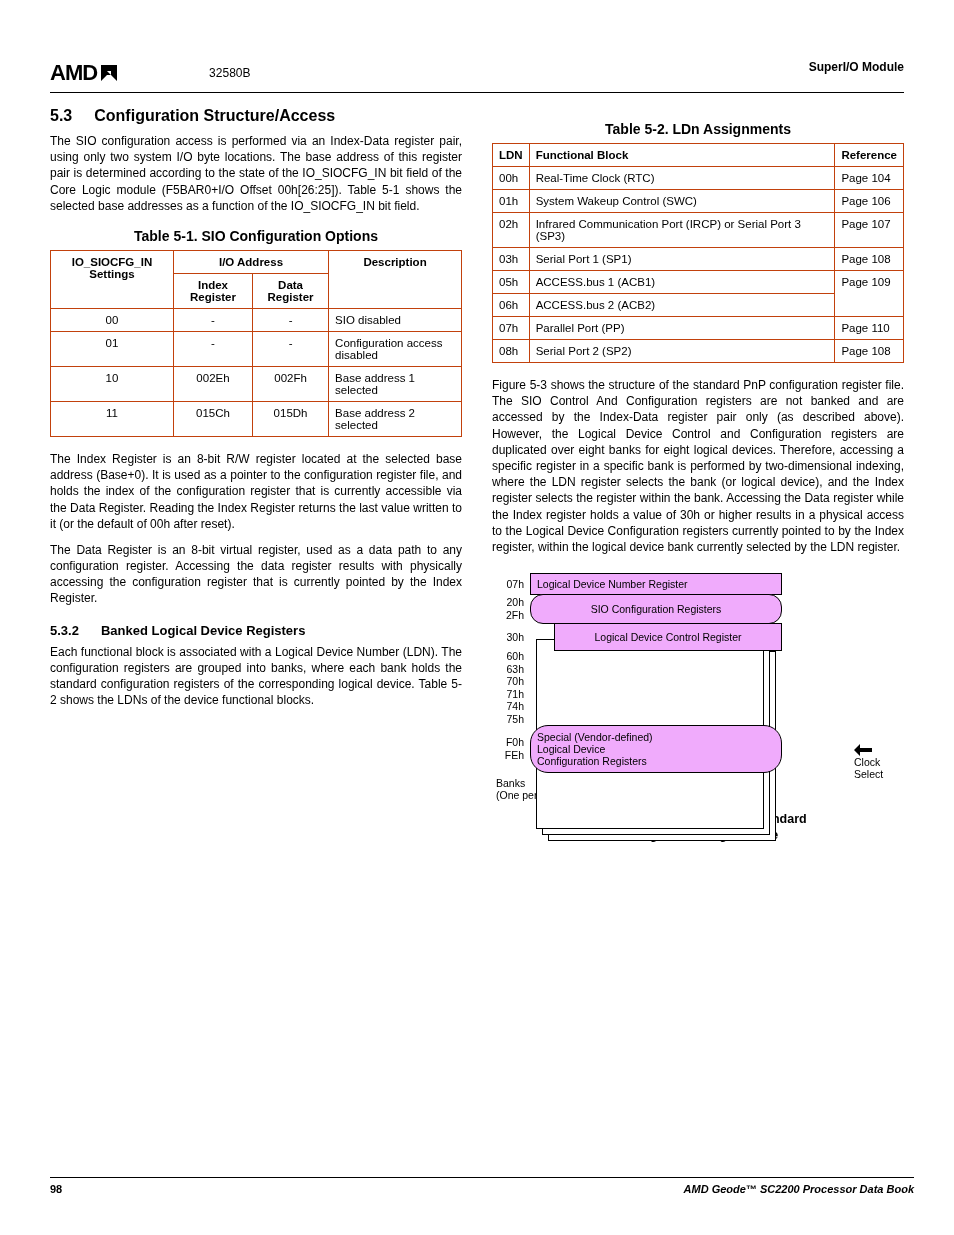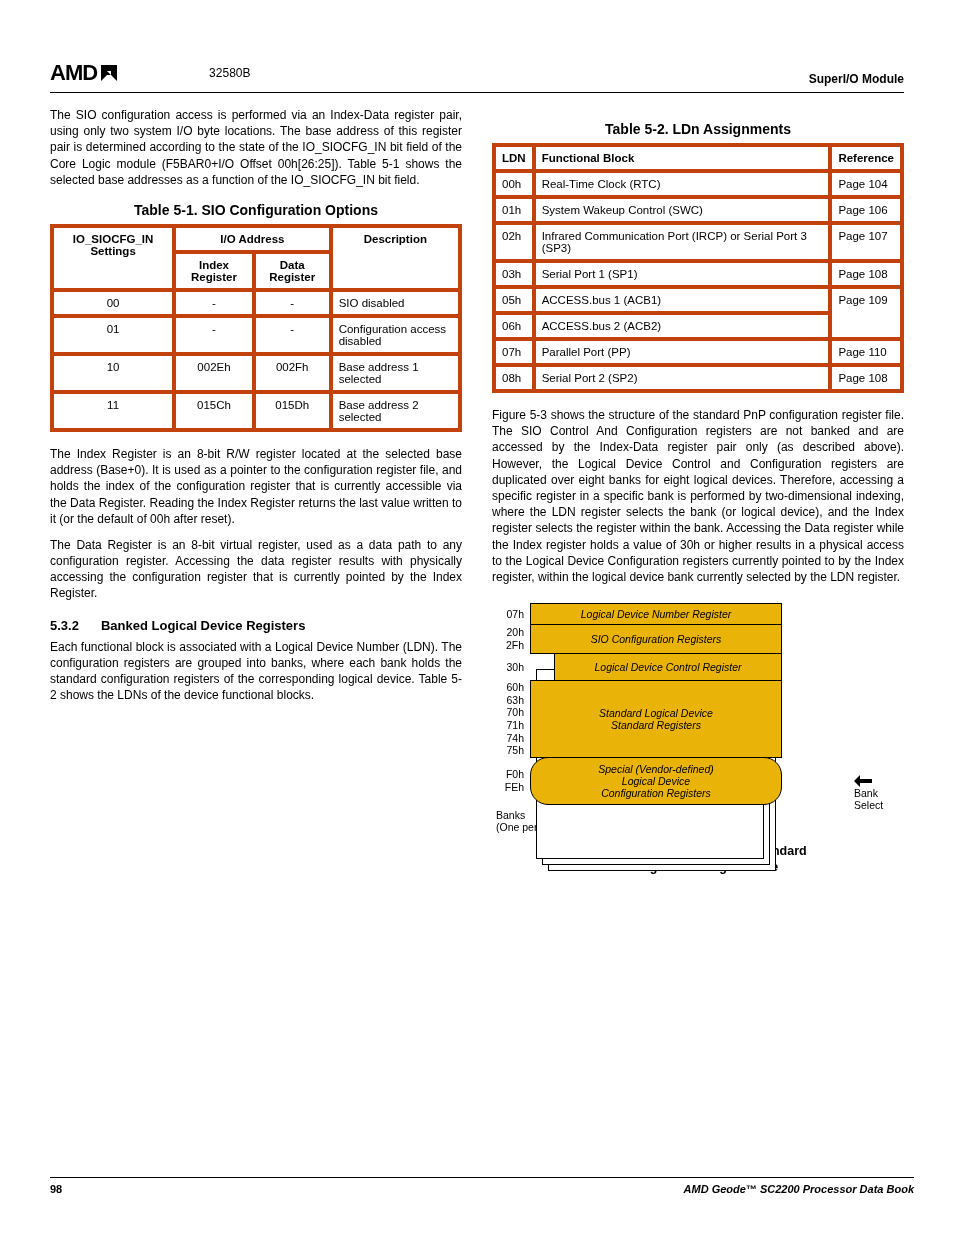--- a/index.html
+++ b/index.html
@@ -9,21 +9,21 @@
     color: #000;
     background: #fff;
     width: 954px;
     min-height: 1235px;
     padding: 60px 50px 40px 50px;
     position: relative;
   }
   .header {
     display: flex;
     justify-content: space-between;
-    align-items: flex-end;
+    align-items: flex-start;
     border-bottom: 1px solid #000;
     padding-bottom: 6px;
     margin-bottom: 14px;
   }
   .logo {
     font-family: Arial, sans-serif;
     font-weight: bold;
     font-size: 22px;
     letter-spacing: -1px;
     display: flex;
@@ -34,41 +34,41 @@
   .doc-section { font-weight: bold; font-size: 12px; }
   .content { display: flex; gap: 30px; }
   .col { flex: 1; min-width: 0; }
   h2 { font-size: 16px; font-weight: bold; margin-bottom: 8px; }
   h2 .secnum { margin-right: 22px; }
   h3 { font-size: 13px; font-weight: bold; margin: 16px 0 6px 0; }
   h3 .secnum { margin-right: 22px; }
   p { text-align: justify; line-height: 1.35; margin-bottom: 10px; }
   .tbl-caption { font-weight: bold; font-size: 14px; text-align: center; margin: 14px 0 6px 0; }
   table { border-collapse: collapse; width: 100%; font-size: 11.5px; margin-bottom: 14px; }
-  th, td { border: 4px solid #c2410c; padding: 5px 6px; text-align: left; vertical-align: top; }
+  th, td { border: 1px solid #c2410c; padding: 5px 6px; text-align: left; vertical-align: top; }
   th { font-weight: bold; text-align: center; }
   .t51 td:nth-child(1), .t51 td:nth-child(2), .t51 td:nth-child(3) { text-align: center; }
   .fig-caption { font-weight: bold; font-size: 12.5px; text-align: center; margin-top: 10px; line-height: 1.3; }
   .footer {
     position: absolute;
     bottom: 40px;
     left: 50px;
     right: 40px;
     border-top: 1px solid #000;
     padding-top: 5px;
     display: flex;
     justify-content: space-between;
     font-size: 11px;
   }
   .footer .pn { font-weight: bold; }
   .footer .book { font-weight: bold; font-style: italic; }
   .diagram { margin-top: 18px; }
   .diag-row { display: flex; align-items: stretch; font-size: 10.5px; }
   .diag-addr { width: 38px; text-align: right; padding-right: 6px; display:flex; flex-direction:column; justify-content:center; line-height:1.2;}
-  .diag-box { border: 1px solid #000; flex: 1; padding: 4px 6px; text-align: center; background:#eab308; position:relative; z-index:2;font-style:italic;}
+  .diag-box { border: 1px solid #000; flex: 1; padding: 4px 6px; text-align: left; background:#f0abfc; position:relative; z-index:2;}
   .diag-back { position:absolute; border:1px solid #000; background:#fff; }
   .banks-label { font-size:10.5px; margin-top:4px; }
   .bank-select { font-size:10.5px; text-align:left; }
 </style>
 </head>
 <body>
 
 <div class="header">
   <div style="display:flex;align-items:center;">
     <span class="logo">
@@ -78,20 +78,23 @@
       </svg>
     </span>
     <span class="doc-id">32580B</span>
   </div>
   <span class="doc-section">SuperI/O Module</span>
 </div>
 
 <div class="content">
 
   <div class="col">
+    <h2>
+      <span class="secnum">5.3</span><span>Configuration Structure/Access</span>
+    </h2>
 
     <p>The SIO configuration access is performed via an Index-Data register pair, using only two system I/O byte locations. The base address of this register pair is determined according to the state of the IO_SIOCFG_IN bit field of the Core Logic module (F5BAR0+I/O Offset 00h[26:25]). Table 5-1 shows the selected base addresses as a function of the IO_SIOCFG_IN bit field.</p>
 
     <div class="tbl-caption">Table 5-1.  SIO Configuration Options</div>
     <table class="t51">
       <tbody>
           <tr>
         <th rowspan="2">IO_SIOCFG_IN Settings</th>
         <th colspan="2">I/O Address</th>
         <th rowspan="2">Description</th>
@@ -203,42 +206,38 @@
                 <span>07h</span>
               </div>
             <div class="diag-box" style="width:228px;">Logical Device Number Register</div>
           </div>
 
           <div class="diag-row" style="margin-bottom:-1px;">
             <div class="diag-addr">
                 <span>20h</span>
                 <span>2Fh</span>
               </div>
-            <div class="diag-box" style="width:228px; min-height:30px; display:flex; align-items:center; justify-content:center;">SIO Configuration Registers</div>
+            <div class="diag-box" style="width:228px; min-height:30px; display:flex; align-items:center; justify-content:center;border-radius:13px;">SIO Configuration Registers</div>
           </div>
 
           <div class="diag-row" style="margin-bottom:-1px;gap:24px;">
             <div class="diag-addr">
                 <span>30h</span>
               </div>
             <div class="diag-box" style="width:228px; min-height:28px; display:flex; align-items:center; justify-content:center;">Logical Device Control Register</div>
           </div>
 
           <div class="diag-row" style="margin-bottom:-1px;">
             <div class="diag-addr">
               <span>60h</span>
               <span>63h</span>
               <span>70h</span>
               <span>71h</span>
               <span>74h</span>
               <span>75h</span>
-            </div>
-            <div class="diag-box" style="width:228px; display:flex; flex-direction:column; justify-content:center; min-height:78px;">
-              <div>Standard Logical Device</div>
-              <div>Standard Registers</div>
             </div>
           </div>
 
           <div class="diag-row">
             <div class="diag-addr">
               <span>F0h</span>
               <span></span>
               <span>FEh</span>
             </div>
             <div class="diag-box" style="width:228px; display:flex; flex-direction:column; justify-content:center; min-height:48px;border-radius:18px;">
@@ -253,21 +252,21 @@
           <span>Banks</span><br>
           <span>(One per Logical Device)</span>
         </div>
       </div>
 
       <div class="bank-select" style="width:50px; display:flex; align-items:center; padding-top:150px;">
         <div style="position:relative;">
           <svg width="18" height="12" style="display:block;">
               <path d="M18 4 L6 4 L6 0 L0 6 L6 12 L6 8 L18 8 Z" fill="#000"></path>
             </svg>
-          <span>Bank Select</span>
+          <span>Clock Select</span>
         </div>
       </div>
     </div>
 
     <div class="fig-caption">
       <span>Figure 5-3.  Structure of the Standard</span><br>
       <span>Configuration Register File</span>
     </div>
   </div>
 </div>

